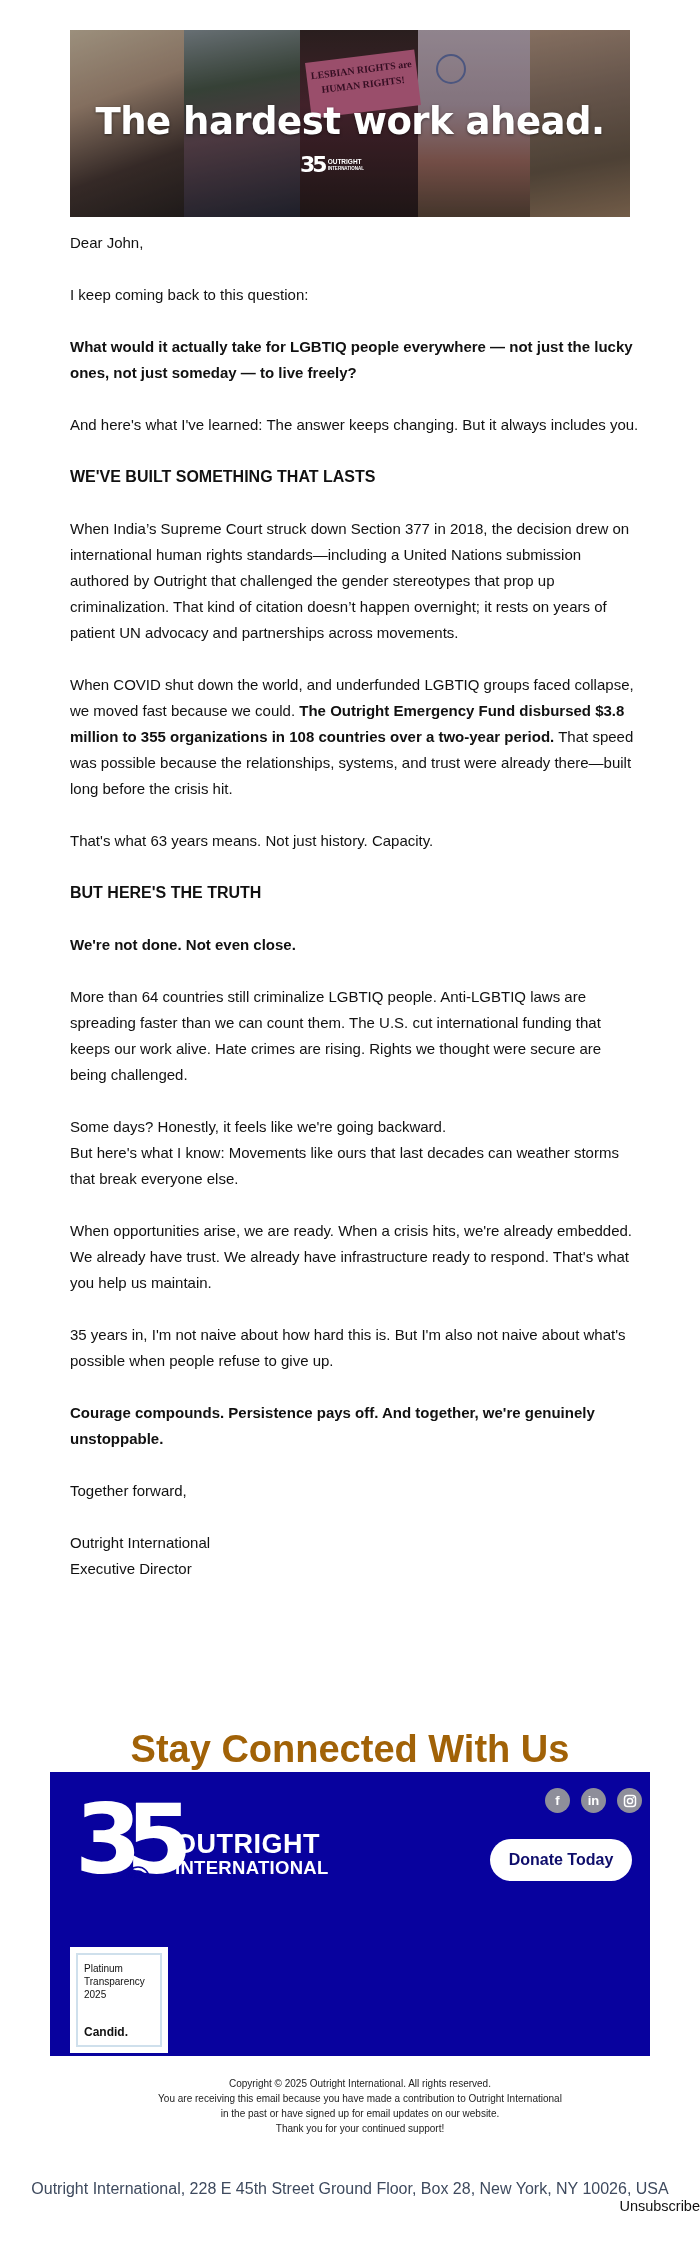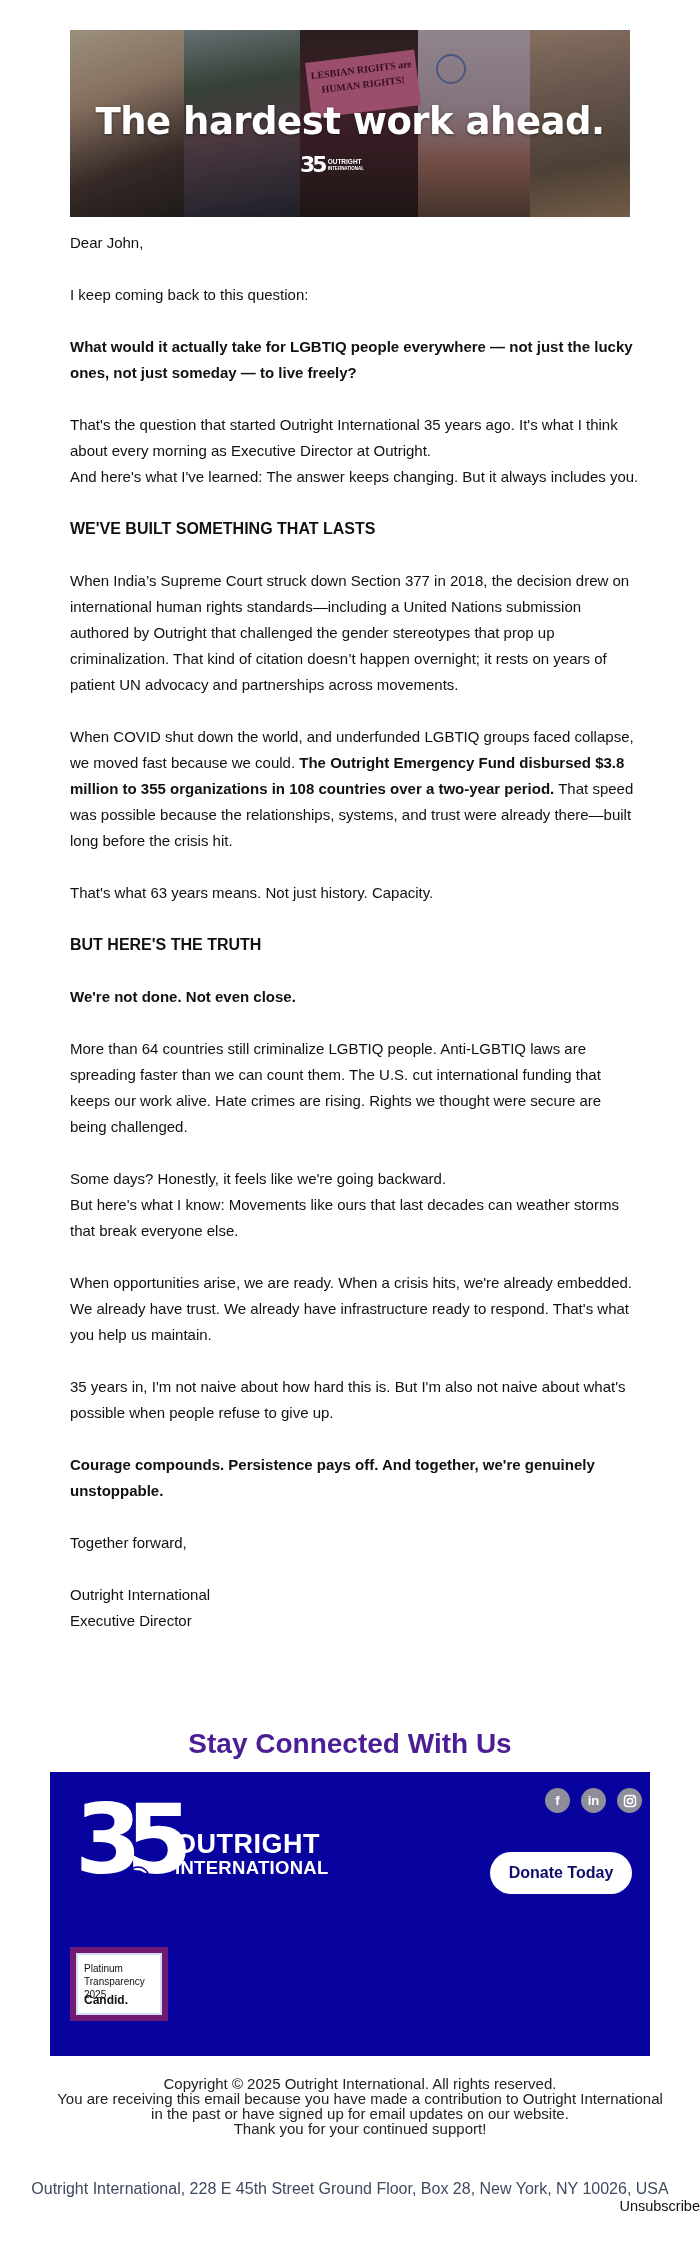--- a/index.html
+++ b/index.html
@@ -60,21 +60,21 @@
   }
   .letter p { margin-bottom: 26px; }
   .letter p.tight { margin-bottom: 0; }
   .letter .b { font-weight: bold; }
   .letter h3 { font-size: 16px; font-weight: bold; line-height: 26px; margin-bottom: 26px; }
   .sig p { margin-bottom: 0; }
 
   
   .stay-title {
     position: absolute; left: 0; right: 0; top: 1728px;
-    text-align: center; font-size: 28px; font-weight: bold; color: #4c1d95;
+    text-align: center; font-size: 38px; font-weight: bold; color: #a16207;
   }
   .footer-block {
     position: absolute; left: 50px; top: 1772px; width: 600px; height: 284px;
     background: #08029e;
   }
   .fb-logo { position: absolute; left: 25px; top: 22px; width: 260px; height: 110px; }
   .fb-logo .num {
     position: absolute; left: 0; top: -14px;
     font-family: "DejaVu Sans", sans-serif; font-weight: bold;
     color: #fff; font-size: 96px; letter-spacing: -16px; line-height: 120px;
@@ -86,42 +86,42 @@
   .fb-logo .name .l1 { display: block; font-size: 27px; line-height: 28px; letter-spacing: 0.5px; }
   .fb-logo .name .l2 { display: block; font-size: 18.5px; line-height: 20px; letter-spacing: 0.3px; }
   .socials { position: absolute; right: 8px; top: 16px; display: flex; gap: 11px; }
   .social {
     width: 25px; height: 25px; border-radius: 50%;
     background: #8e8e9a; color: #fff;
     display: flex; align-items: center; justify-content: center;
     font-size: 13px; font-weight: bold; line-height: 1;
   }
   .donate-btn {
-    position: absolute; right: 18px; top: 80px;
+    position: absolute; right: 18px; top: 67px;
     width: 142px; height: 42px; border-radius: 21px;
     background: #ffffff; color: #0e0d6b;
     font-size: 16px; font-weight: bold;
     display: flex; align-items: center; justify-content: center;
   }
   .badge {
-    position: absolute; left: 20px; top: 175px; width: 98px; height: 74px;
-    background: #701a75; padding: 6px;
+    position: absolute; left: 20px; top: 175px; width: 98px; height: 106px;
+    background: #ffffff; padding: 6px;
   }
   .badge-inner {
     width: 100%; height: 100%; background: #fff;
     border: 2px solid #cfe0ec;
     padding: 7px 6px; font-size: 10px; line-height: 13px; color: #111;
     position: relative;
   }
   .badge-inner .candid { position: absolute; left: 6px; bottom: 6px; font-weight: bold; font-size: 12px; }
 
   
   .legal {
     position: absolute; left: 0; right: 0; top: 2076px;
-    text-align: center; font-size: 15px; line-height: 15px; color: #222; padding-left: 20px;
+    text-align: center; font-size: 10px; line-height: 15px; color: #222; padding-left: 20px;
   }
   .address {
     position: absolute; left: 0; right: 0; top: 2180px;
     text-align: center; font-size: 16px; color: #3e4a5e;
   }
   .unsub {
     position: absolute; left: 0; right: 0; top: 2198px;
     text-align: right; font-size: 14.5px; color: #111;
   }
 </style>
@@ -144,21 +144,20 @@
       <span>OUTRIGHT</span>
       <span>INTERNATIONAL</span>
     </span>
   </div>
 </div>
 
 <div class="letter">
   <p>Dear John,</p>
   <p>I keep coming back to this question:</p>
   <p class="b">What would it actually take for LGBTIQ people everywhere — not just the lucky ones, not just someday — to live freely?</p>
-  <p class="tight">That's the question that started Outright International 35 years ago. It's what I think about every morning as Executive Director at Outright.</p>
   <p>And here's what I've learned: The answer keeps changing. But it always includes you.</p>
   <h3>WE'VE BUILT SOMETHING THAT LASTS</h3>
   <p>When India’s Supreme Court struck down Section 377 in 2018, the decision drew on international human rights standards—including a United Nations submission authored by Outright that challenged the gender stereotypes that prop up criminalization. That kind of citation doesn’t happen overnight; it rests on years of patient UN advocacy and partnerships across movements.</p>
   <p><span>When COVID shut down the world, and underfunded LGBTIQ groups faced collapse, we moved fast because we could. </span><span class="b">The Outright Emergency Fund disbursed $3.8 million to 355 organizations in 108 countries over a two-year period.</span><span> That speed was possible because the relationships, systems, and trust were already there—built long before the crisis hit.</span></p>
   <p>That's what 63 years means. Not just history. Capacity.</p>
   <h3>BUT HERE'S THE TRUTH</h3>
   <p class="b">We're not done. Not even close.</p>
   <p>More than 64 countries still criminalize LGBTIQ people. Anti-LGBTIQ laws are spreading faster than we can count them. The U.S. cut international funding that keeps our work alive. Hate crimes are rising. Rights we thought were secure are being challenged.</p>
   <p class="tight">Some days? Honestly, it feels like we're going backward.</p>
   <p>But here's what I know: Movements like ours that last decades can weather storms that break everyone else.</p>

